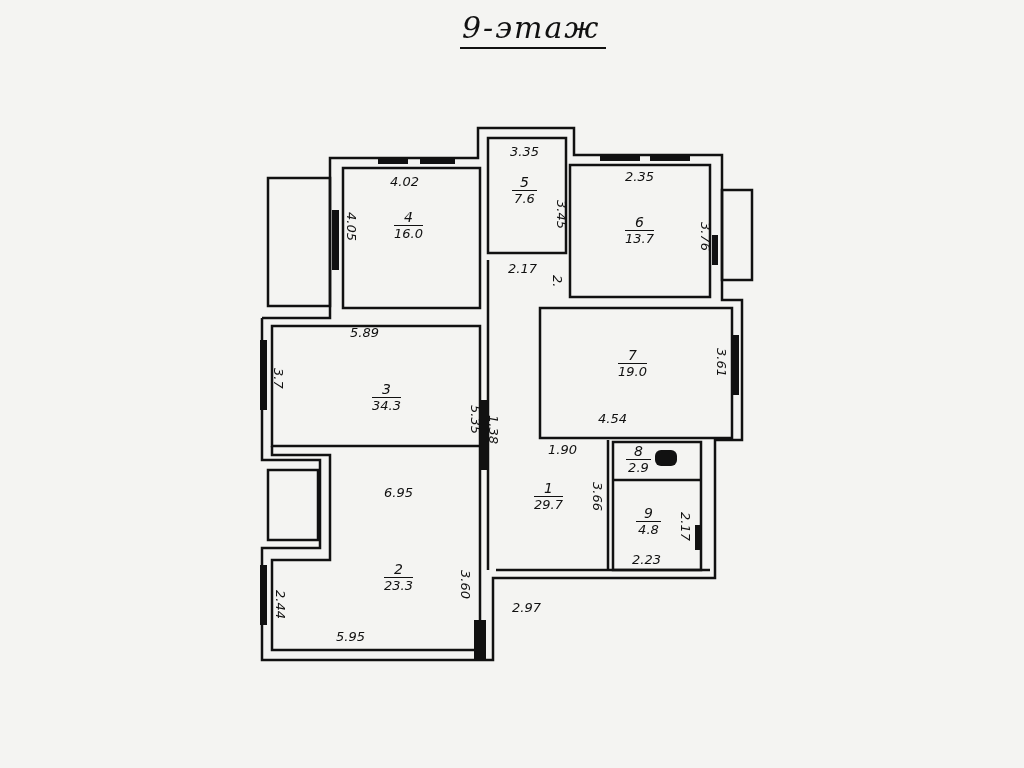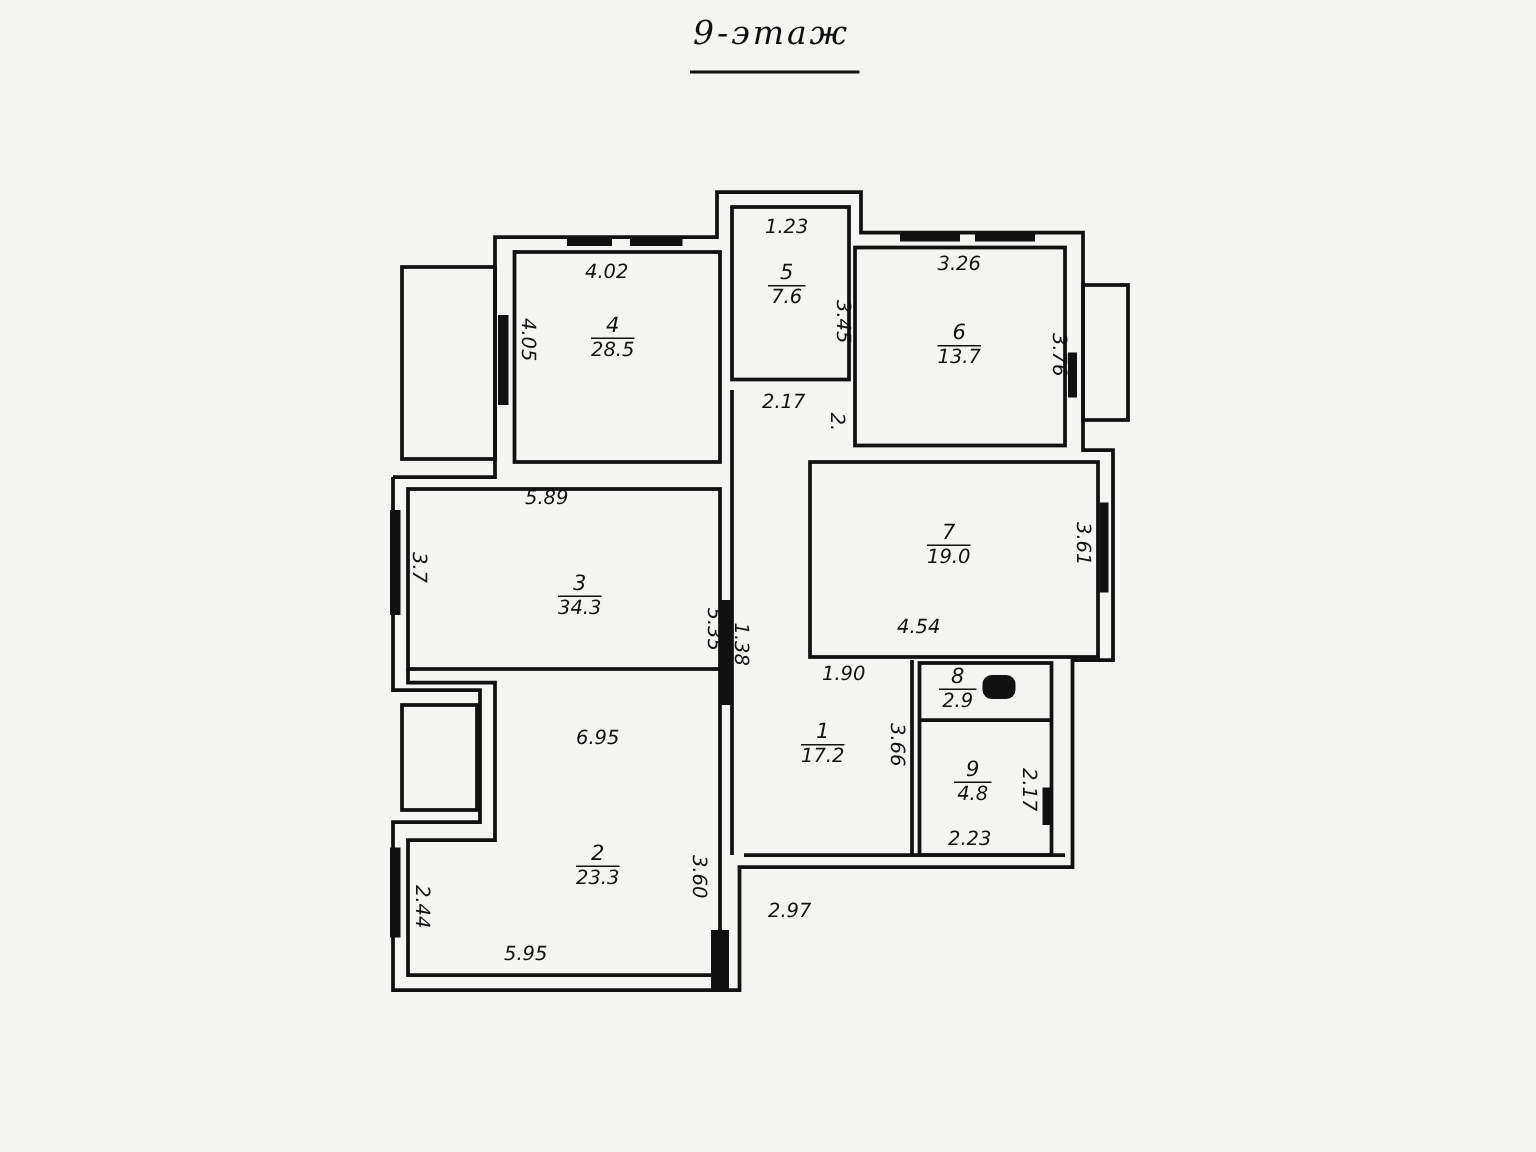--- a/index.html
+++ b/index.html
@@ -1,19 +1,19 @@
 <!DOCTYPE html>
 <html><head>
 <meta charset="utf-8">
 <style>
   html, body { margin:0; padding:0; }
   body { width:1024px; height:768px; background:#f4f4f2; position:relative; overflow:hidden;
          font-family:"DejaVu Sans", sans-serif; color:#111; }
   .title { position:absolute; left:460px; top:10px; font-family:"DejaVu Serif", serif; font-style:italic;
-           font-size:22px; letter-spacing:2px; border-bottom:2px solid #111; padding:0 6px 12px 2px; }
+           font-size:30px; letter-spacing:2px; border-bottom:2px solid #111; padding:0 6px 2px 2px; }
   svg.plan { position:absolute; left:0; top:0; }
   .lbl { position:absolute; font-family:"DejaVu Sans", sans-serif; font-style:italic; font-size:13px;
          line-height:14px; white-space:nowrap; }
   .room { position:absolute; text-align:center; font-family:"DejaVu Sans", sans-serif; font-style:italic; }
   .room .num { display:block; font-size:14px; line-height:15px; border-bottom:1.5px solid #111; padding:0 8px; }
   .room .area { display:block; font-size:13px; line-height:16px; }
   .v { transform:rotate(90deg); transform-origin:left top; }
 </style>
 </head>
 <body>
@@ -53,60 +53,60 @@
     <rect x="260" y="565" width="7" height="60"></rect>
     <rect x="474" y="620" width="12" height="40"></rect>
     <rect x="480" y="400" width="8" height="70"></rect>
     <rect x="695" y="525" width="6" height="25"></rect>
     <rect x="655" y="450" width="22" height="16" rx="6"></rect>
   </g>
 </svg>
 
 <div class="room" style="left:394px;top:210px;">
   <span class="num">4</span>
-  <span class="area">28.5</span>
+  <span class="area">16.0</span>
 </div>
 <div class="room" style="left:512px;top:175px;">
   <span class="num">5</span>
   <span class="area">7.6</span>
 </div>
 <div class="room" style="left:625px;top:215px;">
   <span class="num">6</span>
   <span class="area">13.7</span>
 </div>
 <div class="room" style="left:372px;top:382px;">
   <span class="num">3</span>
   <span class="area">34.3</span>
 </div>
 <div class="room" style="left:618px;top:348px;">
   <span class="num">7</span>
   <span class="area">19.0</span>
 </div>
 <div class="room" style="left:534px;top:481px;">
   <span class="num">1</span>
-  <span class="area">17.2</span>
+  <span class="area">29.7</span>
 </div>
 <div class="room" style="left:626px;top:444px;">
   <span class="num">8</span>
   <span class="area">2.9</span>
 </div>
 <div class="room" style="left:636px;top:506px;">
   <span class="num">9</span>
   <span class="area">4.8</span>
 </div>
 <div class="room" style="left:384px;top:562px;">
   <span class="num">2</span>
   <span class="area">23.3</span>
 </div>
 
 <div class="lbl" style="left:390px;top:175px;">4.02</div>
 <div class="lbl v" style="left:358px;top:212px;">4.05</div>
-<div class="lbl" style="left:510px;top:145px;">1.23</div>
+<div class="lbl" style="left:510px;top:145px;">3.35</div>
 <div class="lbl v" style="left:568px;top:200px;">3.45</div>
-<div class="lbl" style="left:625px;top:170px;">3.26</div>
+<div class="lbl" style="left:625px;top:170px;">2.35</div>
 <div class="lbl v" style="left:712px;top:222px;">3.76</div>
 <div class="lbl" style="left:508px;top:262px;">2.17</div>
 <div class="lbl v" style="left:564px;top:275px;">2.</div>
 <div class="lbl" style="left:350px;top:326px;">5.89</div>
 <div class="lbl v" style="left:285px;top:368px;">3.7</div>
 <div class="lbl v" style="left:482px;top:405px;">5.35</div>
 <div class="lbl v" style="left:500px;top:415px;">1.38</div>
 <div class="lbl" style="left:598px;top:412px;">4.54</div>
 <div class="lbl v" style="left:728px;top:348px;">3.61</div>
 <div class="lbl" style="left:384px;top:486px;">6.95</div>

